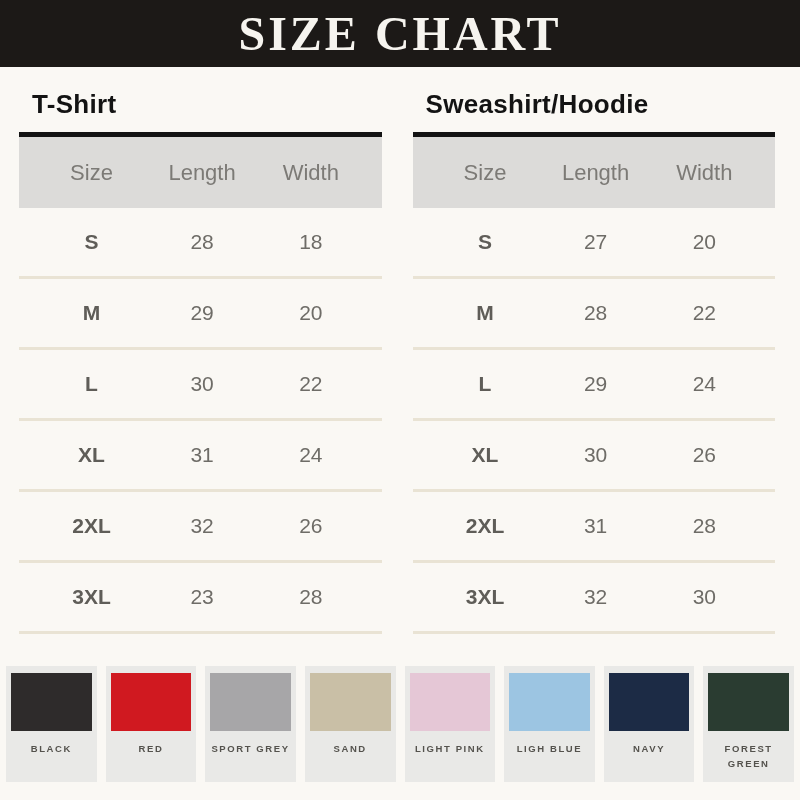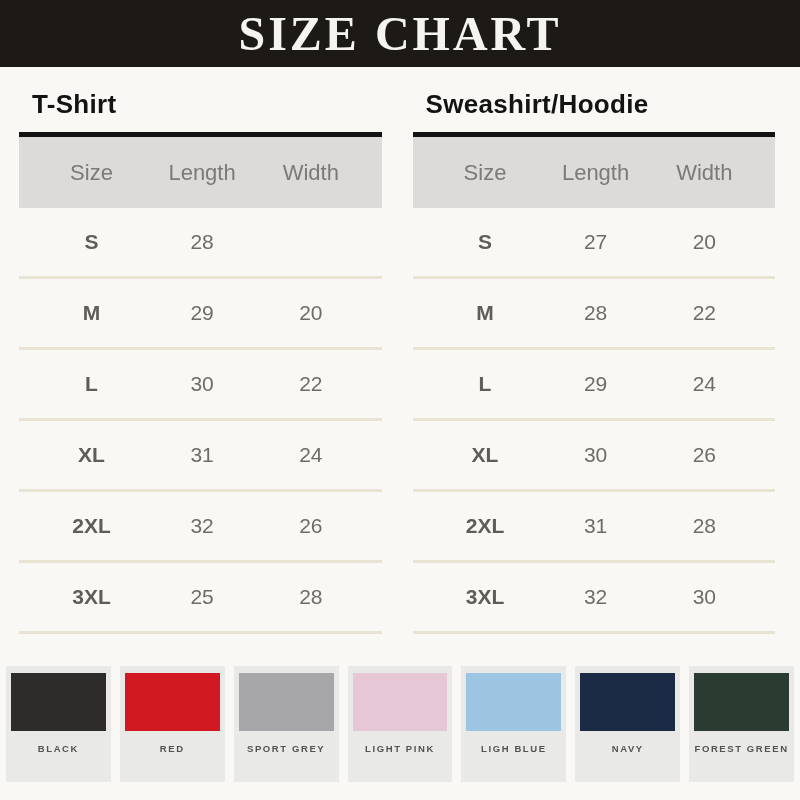--- a/index.html
+++ b/index.html
@@ -101,20 +101,21 @@
       <h2 class="table-title">T-Shirt</h2>
       <div class="size-table">
           <div class="t-row t-head">
             <div>Size</div>
             <div>Length</div>
             <div>Width</div>
           </div>
           <div class="t-row t-body-row">
             <div class="size-cell">S</div>
             <div class="length-cell">28</div>
+            <div class="width-cell">18</div>
           </div>
           <div class="t-row t-body-row">
             <div class="size-cell">M</div>
             <div class="length-cell">29</div>
             <div class="width-cell">20</div>
           </div>
           <div class="t-row t-body-row">
             <div class="size-cell">L</div>
             <div class="length-cell">30</div>
             <div class="width-cell">22</div>
@@ -124,21 +125,21 @@
             <div class="length-cell">31</div>
             <div class="width-cell">24</div>
           </div>
           <div class="t-row t-body-row">
             <div class="size-cell">2XL</div>
             <div class="length-cell">32</div>
             <div class="width-cell">26</div>
           </div>
           <div class="t-row t-body-row">
             <div class="size-cell">3XL</div>
-            <div class="length-cell">25</div>
+            <div class="length-cell">23</div>
             <div class="width-cell">28</div>
           </div>
         </div>
     </section>
     <section class="size-table-section">
       <h2 class="table-title">Sweashirt/Hoodie</h2>
       <div class="size-table">
           <div class="t-row t-head">
             <div>Size</div>
             <div>Length</div>
@@ -185,20 +186,24 @@
       </div>
       <div class="swatch-card">
         <div class="swatch-color" style="background: rgb(208, 25, 32);"></div>
         <div class="swatch-label">RED</div>
       </div>
       <div class="swatch-card">
         <div class="swatch-color" style="background: rgb(167, 166, 168);"></div>
         <div class="swatch-label">SPORT GREY</div>
       </div>
       <div class="swatch-card">
+        <div class="swatch-color" style="background: rgb(201, 191, 166);"></div>
+        <div class="swatch-label">SAND</div>
+      </div>
+      <div class="swatch-card">
         <div class="swatch-color" style="background: rgb(229, 199, 214);"></div>
         <div class="swatch-label">LIGHT PINK</div>
       </div>
       <div class="swatch-card">
         <div class="swatch-color" style="background: rgb(156, 197, 226);"></div>
         <div class="swatch-label">LIGH BLUE</div>
       </div>
       <div class="swatch-card">
         <div class="swatch-color" style="background: rgb(28, 43, 69);"></div>
         <div class="swatch-label">NAVY</div>

